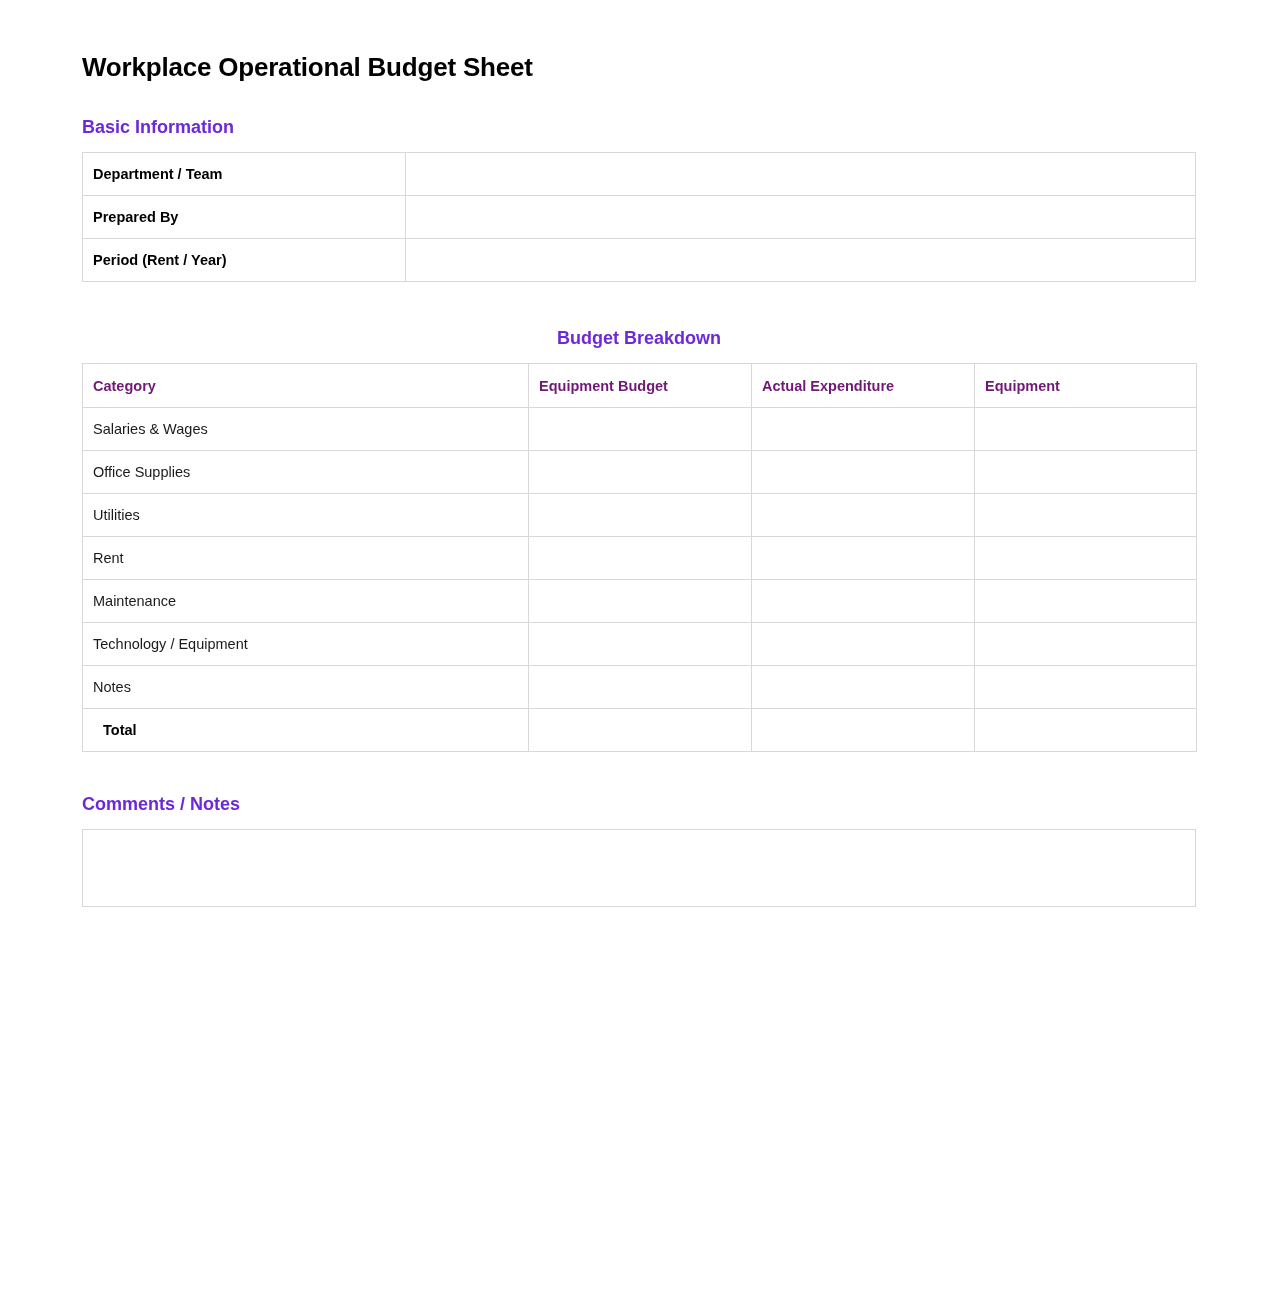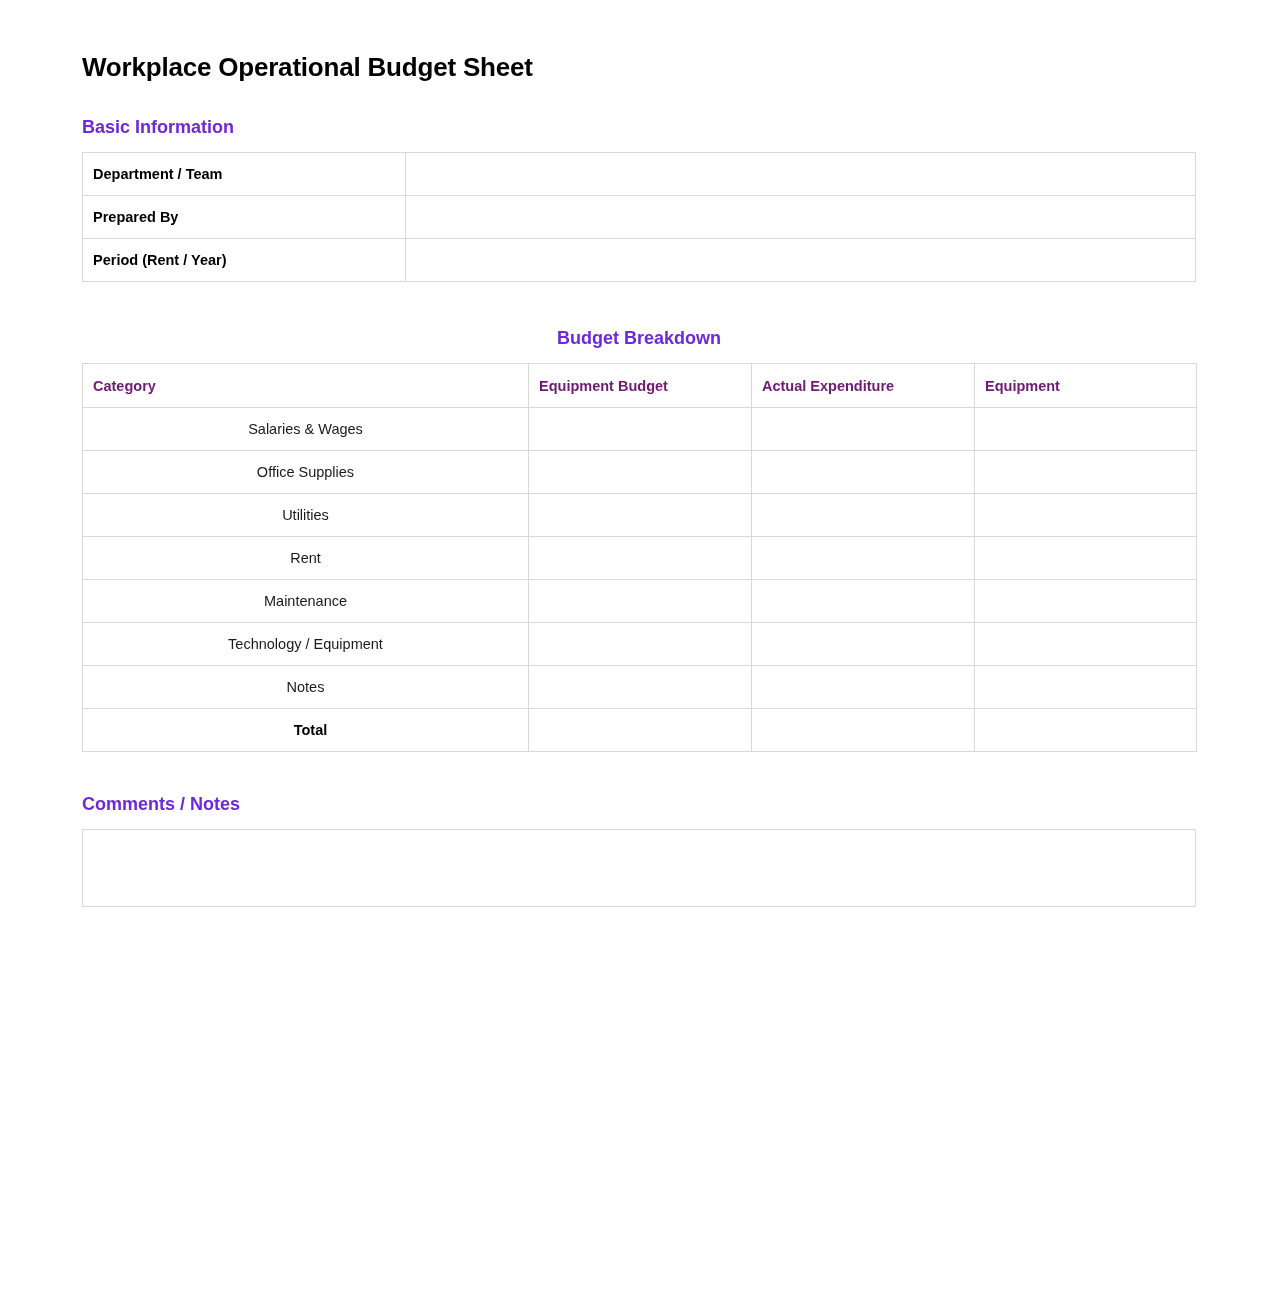--- a/index.html
+++ b/index.html
@@ -69,21 +69,20 @@
   .budget-table col.c-actual { width: 223px; }
   .budget-table col.c-var { width: 222px; }
   .budget-table th {
     font-weight: bold;
     color: #701a75;
     font-size: 14.5px;
     height: 44px;
   }
   .budget-table td.cat {
     color: #1a1a1a;
-    text-align: center;
   }
   .budget-table tr.total-row td.cat {
     font-weight: bold;
     color: #000000;
     padding-left: 20px;
   }
   .notes-box {
     width: 1114px;
     height: 78px;
     border: 1px solid #d8d8d8;

